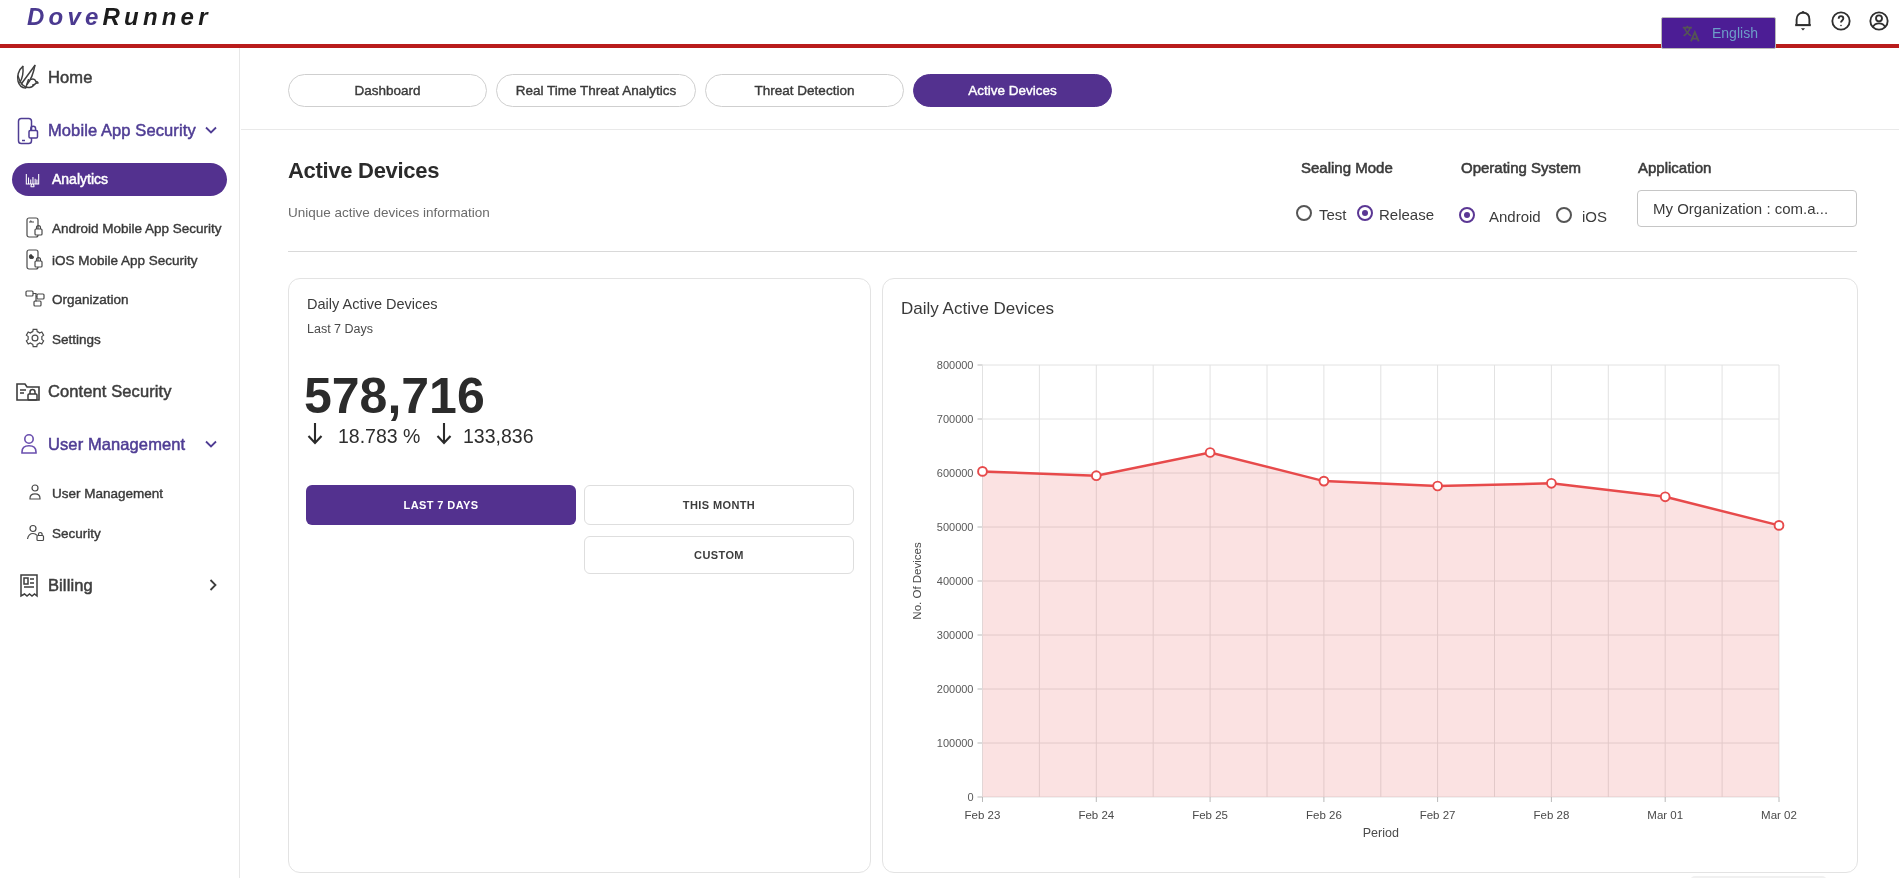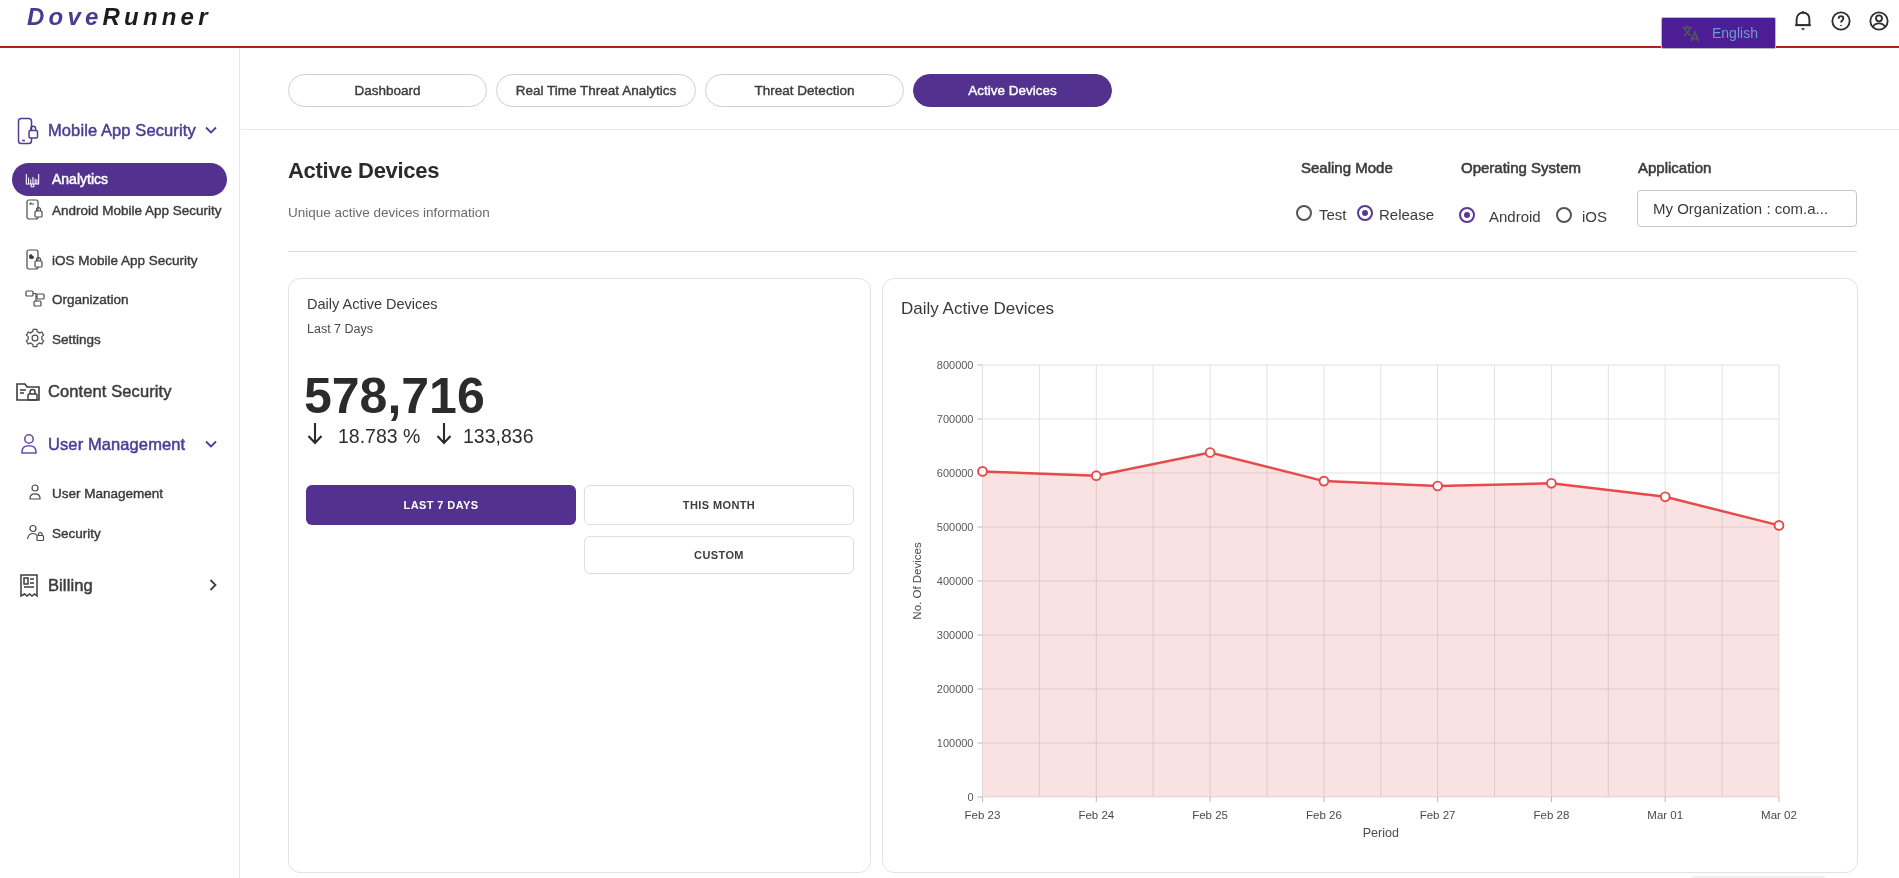--- a/index.html
+++ b/index.html
@@ -1,17 +1,17 @@
 <!DOCTYPE html>
 <html><head>
 <meta charset="utf-8">
 <style>
   * { margin:0; padding:0; box-sizing:border-box; }
   html,body { width:1899px; height:878px; background:#fff; font-family:"Liberation Sans", sans-serif; overflow:hidden; }
-  .header { position:absolute; left:0; top:0; width:1899px; height:48px; background:#fff; border-bottom:2px solid #b91c1c; z-index:5; }
+  .header { position:absolute; left:0; top:0; width:1899px; height:48px; background:#fff; border-bottom:4px solid #b91c1c; z-index:5; }
   .logo { position:absolute; left:27px; top:3px; font-size:24px; font-weight:bold; font-style:italic; letter-spacing:4.2px; }
   .logo .d { color:#4b3a90; }
   .logo .r { color:#1c1c1c; }
   .lang-btn { position:absolute; left:1661px; top:17px; width:115px; height:32px; border:1px solid #b9b9b9; border-radius:2px; background:#4c1d95; }
   .lang-btn .txt { position:absolute; left:50px; top:7px; font-size:14px; color:#6d9ec9; }
   .hicon { position:absolute; top:10px; }
   .sidebar { position:absolute; left:0; top:48px; width:240px; height:830px; background:#fff; border-right:1px solid #e7e7e7; }
   .sitem { position:absolute; left:0; width:240px; height:34px; }
   .sitem .lbl { position:absolute; left:48px; top:50%; transform:translateY(-50%); font-size:16.5px; font-weight:normal; -webkit-text-stroke:0.5px currentColor; color:#3d3d3d; letter-spacing:0.1px; }
   .sitem .lbl.purple { color:#4f3d94; }
@@ -67,41 +67,52 @@
     <circle cx="12" cy="17.4" r="1" fill="#2e2e2e" stroke="none"></circle>
   </svg>
   <svg class="hicon" style="left:1869px;top:11px;" width="20" height="20" viewBox="0 0 24 24" fill="none" stroke="#2e2e2e" stroke-width="2.2">
     <circle cx="12" cy="12" r="10.4"></circle>
     <circle cx="12" cy="8.8" r="3.6"></circle>
     <path d="M4.6 19.4c1.5-3.2 4.4-4.6 7.4-4.6s5.9 1.4 7.4 4.6"></path>
   </svg>
 </div>
 
 <div class="sidebar">
+  <div class="sitem" style="top:12px;">
+      <span class="lbl">Home</span>
+    <svg style="position:absolute;left:15px;top:4px" width="24" height="27" viewBox="0 0 26 29" fill="none" stroke="#3f3f3f" stroke-width="1.6" stroke-linecap="round" stroke-linejoin="round">
+      <path d="M8.5 2.5 C3.5 6.5 2 13.5 3.3 18.5 C4.5 23 8 25.6 11.5 26 L14.5 17"></path>
+      <path d="M8.5 2.5 C9.3 9.5 8 15.5 5.2 20"></path>
+      <path d="M21.5 1.5 L6.8 21.5"></path>
+      <path d="M21.5 1.5 C20 10 17.5 16.5 13.2 21.8"></path>
+      <path d="M3.3 13 C5.5 21.5 10.5 25.8 15.5 25.4 C18.3 25.1 19.8 23.8 20.7 22"></path>
+      <path d="M17.8 16.5 C20 15.6 22 16.8 22.6 18.8 C24 18.8 24.7 19.4 25 20.4 L22.3 20.8 C21.9 22.2 20.6 22.9 19.2 22.5"></path>
+    </svg>
+  </div>
   <div class="sitem" style="top:65px;padding-left:16px;">
       <span class="lbl purple">Mobile App Security</span>
     <svg style="position:absolute;left:13px;top:4px" width="28" height="30" viewBox="0 0 28 30" fill="none" stroke="#4f3d94" stroke-width="1.5">
       <rect x="5.5" y="1.5" width="13" height="25" rx="2.8"></rect>
       <path d="M9 23.5h3"></path>
       <rect x="16" y="13.5" width="8.5" height="7.5" rx="1.2" fill="#fff"></rect>
       <path d="M17.8 13.5v-1.8a2.4 2.4 0 0 1 4.8 0v1.8"></path>
     </svg>
     <svg style="position:absolute;left:203px;top:9px" width="16" height="16" viewBox="0 0 16 16" fill="none" stroke="#4f3d94" stroke-width="1.8">
         <path d="M3 5.5l5 5 5-5"></path>
       </svg>
   </div>
   <div class="pill">
       <span class="lbl">Analytics</span>
     <svg style="position:absolute;left:13px;top:10px" width="15" height="15" viewBox="0 0 17 17" fill="none" stroke="#fff" stroke-width="1.2">
       <path d="M1.5 1 v11.5 h14 V1"></path>
       <path d="M4 12.5 V5 M6.5 12.5 V7.5 M9 12.5 V4.5 M11.5 12.5 V6.5 M13.5 12.5 V7.5"></path>
       <path d="M6.5 15.5 h4 M7.6 12.5 l-1.1 3 M9.4 12.5 l1.1 3"></path>
     </svg>
   </div>
-  <div class="sitem sub" style="top:145px;">
+  <div class="sitem sub" style="top:163px;">
       <span class="lbl">Android Mobile App Security</span>
     <svg style="position:absolute;left:24px;top:5px" width="20" height="24" viewBox="0 0 20 24" fill="none" stroke="#4a4a4a" stroke-width="1.2">
       <rect x="3" y="2" width="11" height="19" rx="2"></rect>
       <path d="M5 6h5 M6.5 4.5l1 1.5"></path>
       <rect x="11" y="13" width="7" height="6" rx="1" fill="#fff"></rect>
       <path d="M12.5 13v-1.3a2 2 0 0 1 4 0V13"></path>
     </svg>
   </div>
   <div class="sitem sub" style="top:195px;">
       <span class="lbl">iOS Mobile App Security</span>

